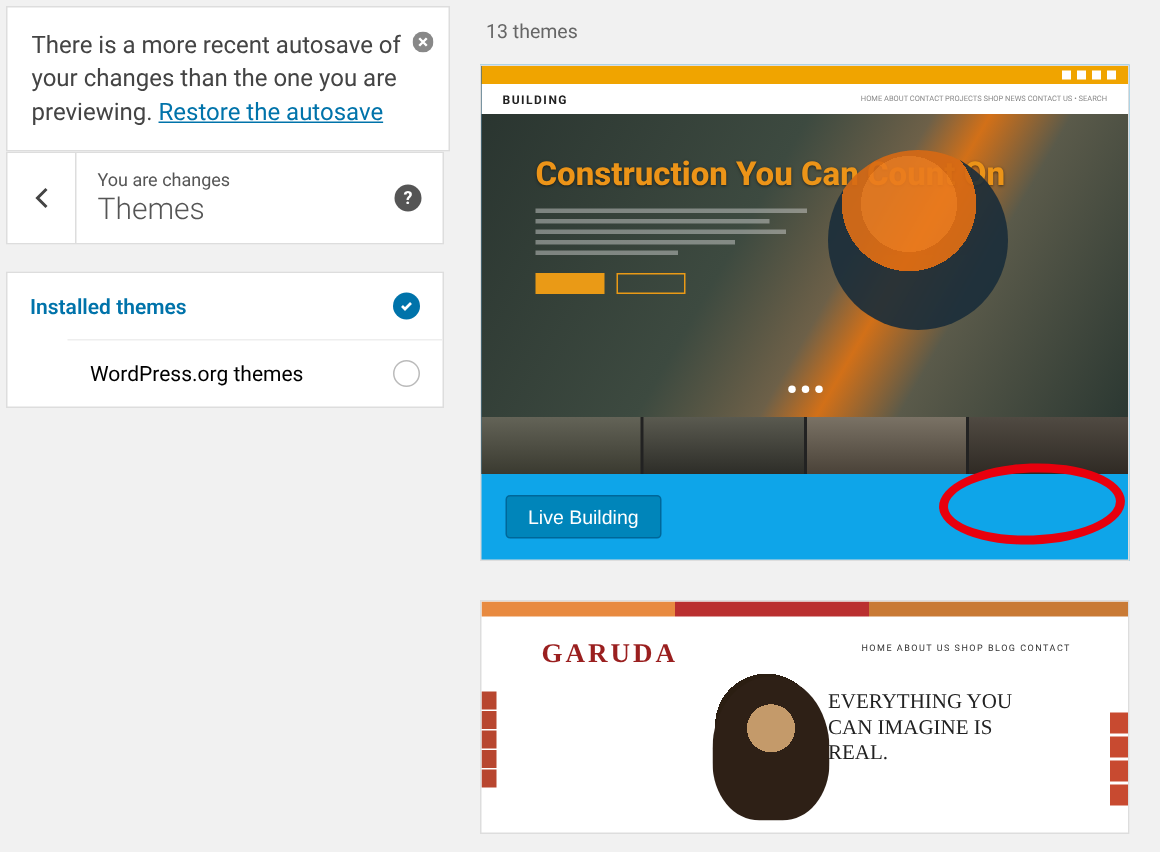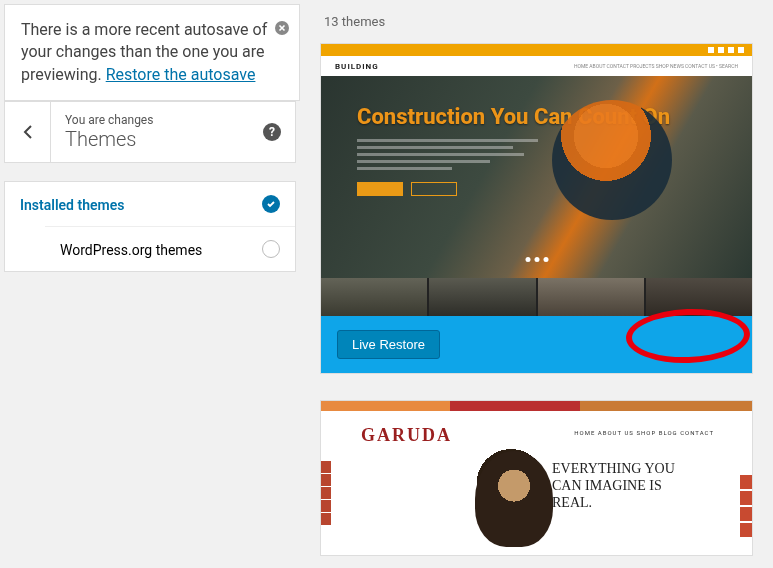--- a/index.html
+++ b/index.html
@@ -159,21 +159,21 @@
           </div>
       </div>
       <div class="bld-strip">
           <div class="bld-cell c1"></div>
           <div class="bld-cell c2"></div>
           <div class="bld-cell c3"></div>
           <div class="bld-cell c4"></div>
         </div>
     </div>
     <div class="theme-footer">
-      <button class="live-btn">Live Restore</button>
+      <button class="live-btn">Live Building</button>
     </div>
     <div class="ring"></div>
   </div>
 
   <div class="thumb2">
     <div class="gar-top"></div>
     <div class="gar-logo">GARUDA</div>
     <div class="gar-menu">HOME  ABOUT US  SHOP   BLOG  CONTACT</div>
     <div class="gar-img"></div>
     <div class="gar-hair"></div>

